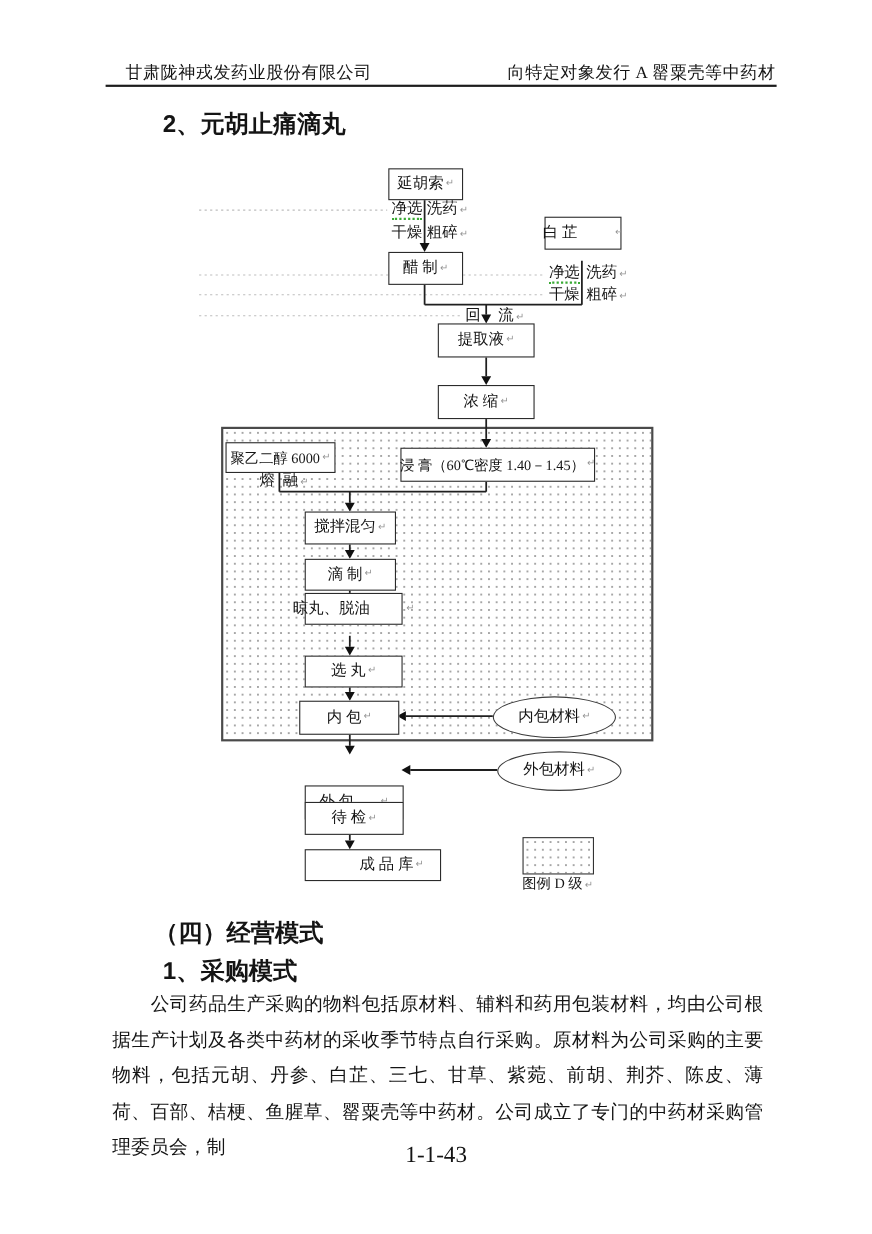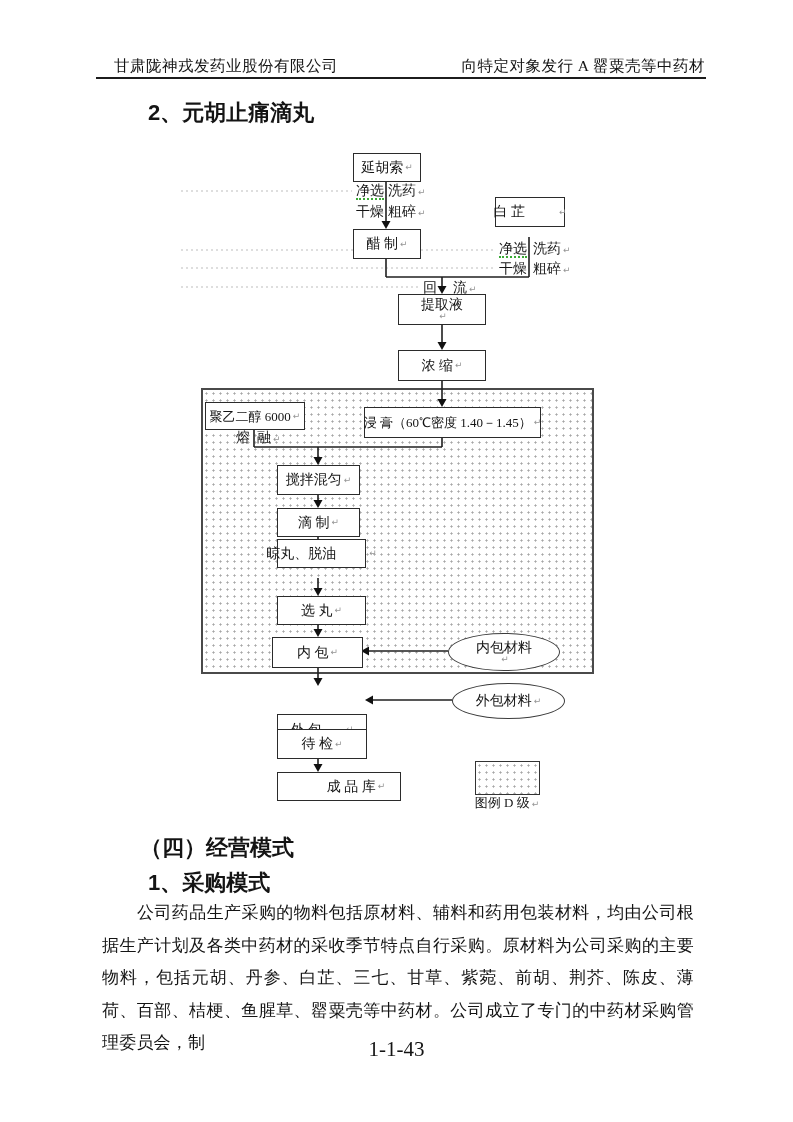--- a/index.html
+++ b/index.html
@@ -37,33 +37,33 @@
     font-size:14px;white-space:nowrap;z-index:3;line-height:1;
   }
   .ellipse{border-radius:50%;border-width:1.4px;border-color:#3c3c3c;}
   .flabel{position:absolute;font-size:14px;white-space:nowrap;z-index:3;line-height:16px;}
   .pilcrow{font-size:9px;color:#949494;margin-left:2px;font-family:"DejaVu Sans", sans-serif;}
   .spell{border-bottom:2px dotted #3aaa35;}
   
   #n-yanhusuo{left:353px;top:153px;width:66px;height:27px;}
   #n-cuzhi{left:353px;top:229px;width:66px;height:28px;}
   #n-baizhi{left:495px;top:197px;width:68px;height:28px;gap:32px;}
-  #n-tiquye{left:398px;top:294px;width:86px;height:29px;flex-direction:column;}
+  #n-tiquye{left:398px;top:294px;width:86px;height:29px;}
   #n-nongsuo{left:398px;top:350px;width:86px;height:29px;}
   #n-peg6000{left:205px;top:402px;width:98px;height:26px;font-size:13px;}
   #n-jingao{left:364px;top:407px;width:175px;height:29px;font-size:13px;}
   #n-jiaoban{left:277px;top:465px;width:81px;height:28px;}
   #n-dizhi{left:277px;top:508px;width:81px;height:27px;}
   #n-liangwan{left:277px;top:539px;width:87px;height:27px;gap:31px;}
   #n-xuanwan{left:277px;top:596px;width:87px;height:27px;}
   #n-neibao{left:272px;top:637px;width:89px;height:29px;}
   #n-waibao{left:277px;top:714px;width:88px;height:29px;gap:22px;}
   #n-daijian{left:277px;top:729px;width:88px;height:28px;}
   #n-chengpinku{left:277px;top:772px;width:88px;height:27px;padding-left:34px;}
-  #e-neibao{left:448px;top:633px;width:110px;height:36px;flex-direction:column;}
+  #e-neibao{left:448px;top:633px;width:110px;height:36px;}
   #e-waibao{left:452px;top:683px;width:111px;height:34px;}
   
   #l-jx1{left:356px;top:183px;}
   #l-xy1{left:388px;top:183px;}
   #l-gz1{left:356px;top:204px;}
   #l-cs1{left:388px;top:204px;}
   #l-jx2{left:499px;top:241px;}
   #l-xy2{left:533px;top:241px;}
   #l-gz2{left:499px;top:261px;}
   #l-cs2{left:533px;top:261px;}

